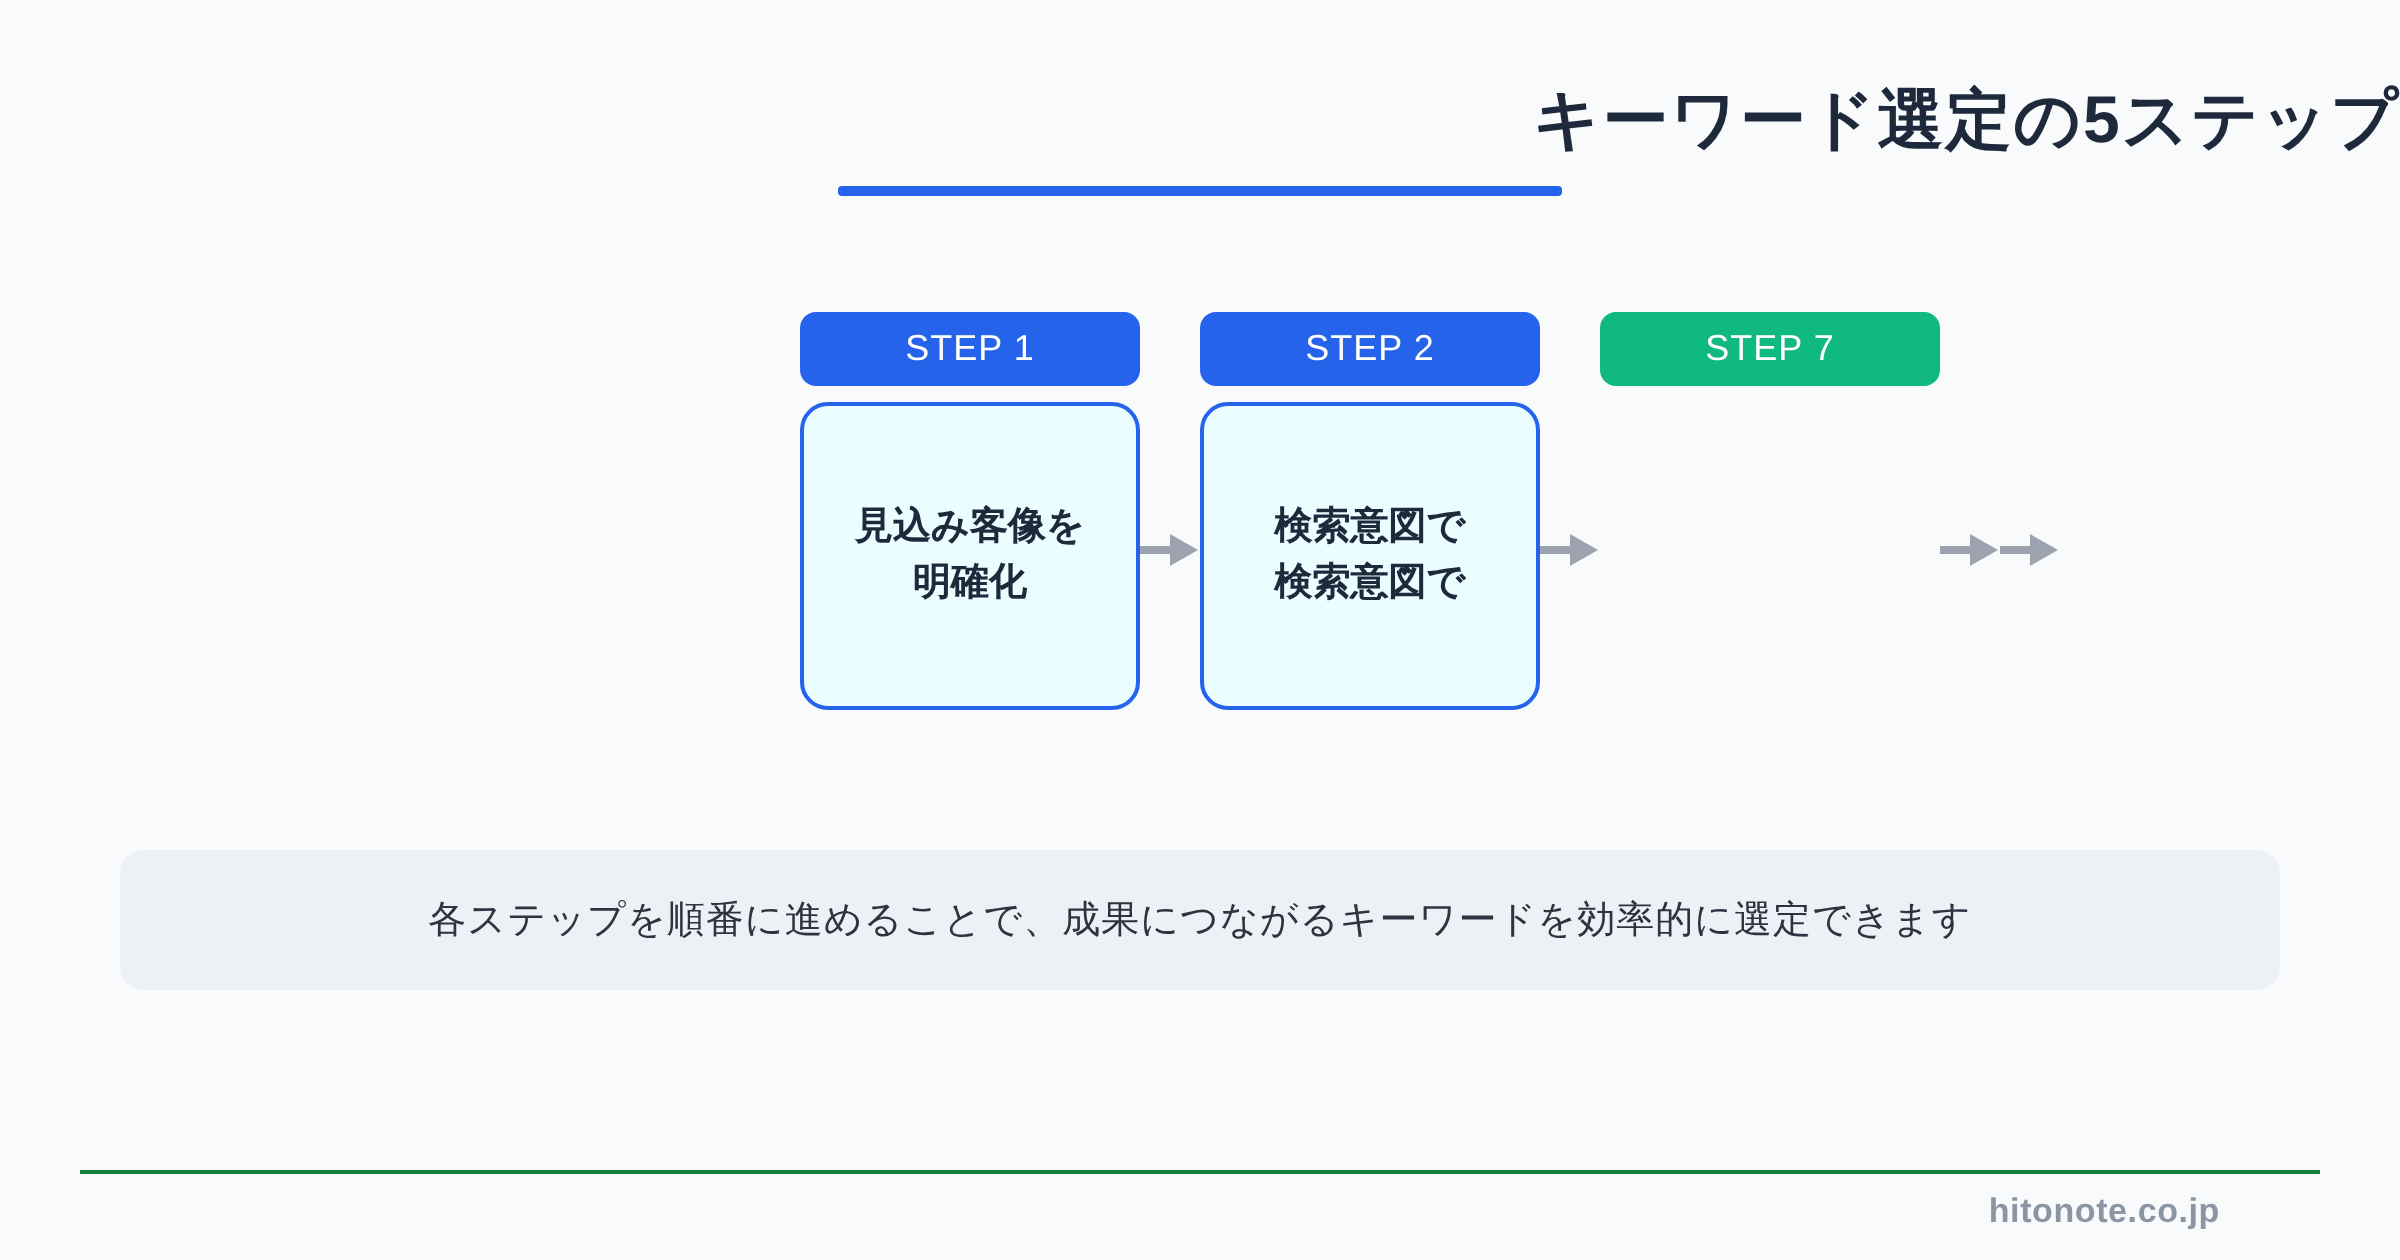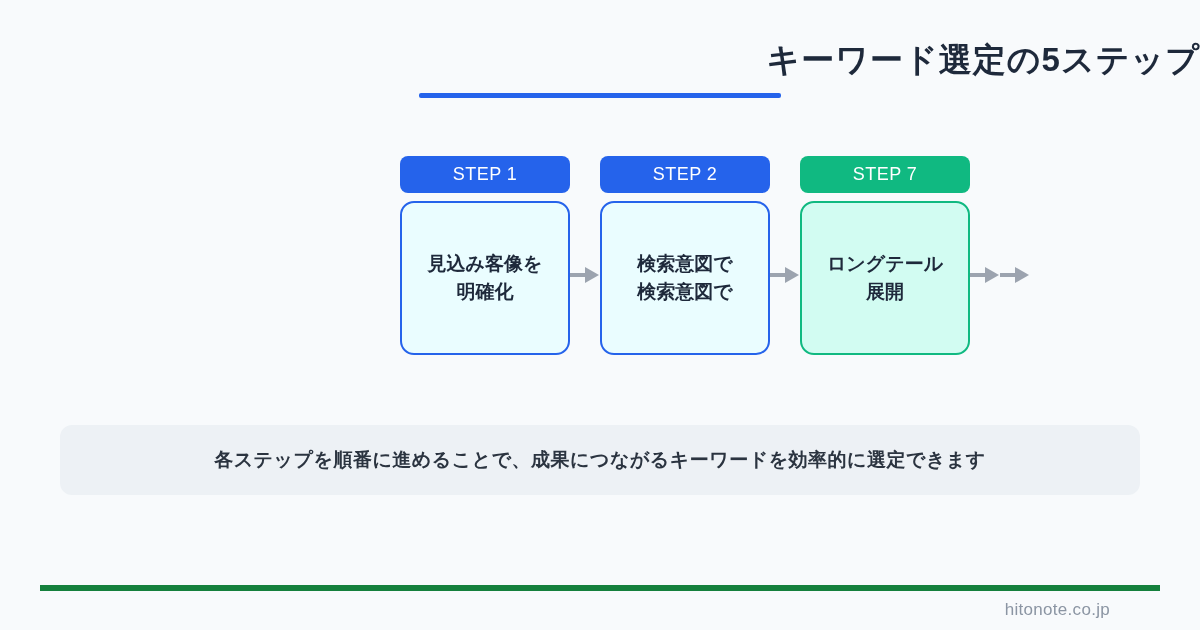--- a/index.html
+++ b/index.html
@@ -84,33 +84,34 @@
     height: 70px;
     margin: 70px auto 0 auto;
     background: var(--note-bg, #edf1f5);
     border-radius: 12px;
     display: flex;
     align-items: center;
     justify-content: center;
   }
   .note-text {
     font-size: 19px;
-    font-weight: 700;
+    font-weight: 400;
     color: #2b3440;
     letter-spacing: 0.5px;
   }
 
   
   .footer {
     width: 1120px;
     margin: 90px auto 0 auto;
-    border-top: 6px solid #15803d;
+    border-top: 2px solid #15803d;
     padding-top: 9px;
     text-align: right;
     padding-right: 50px;
+    font-weight: bold;
   }
   .footer-site {
     font-size: 17px;
     color: #8b95a3;
     letter-spacing: 0.3px;
   }
 </style>
 </head>
 <body>
 
@@ -152,24 +153,20 @@
     <svg width="30" height="20" viewBox="0 0 30 20">
       <line x1="0" y1="10" x2="17" y2="10" stroke="currentColor" stroke-width="4"></line>
       <polygon points="15,2 15,18 29,10" fill="currentColor"></polygon>
     </svg>
   </div>
 
   <div class="step-col" style="--step-color: #10b981; --step-bg: #d2fcf2;">
     <div class="step-header">
       <span>STEP 7</span>
     </div>
-    <div class="step-body">
-      <span class="step-line">ロングテール</span>
-      <span class="step-line">展開</span>
-    </div>
   </div>
 
   <div class="arrow-cell">
     <svg width="30" height="20" viewBox="0 0 30 20">
       <line x1="0" y1="10" x2="17" y2="10" stroke="currentColor" stroke-width="4"></line>
       <polygon points="15,2 15,18 29,10" fill="currentColor"></polygon>
     </svg>
   </div>
 
 

